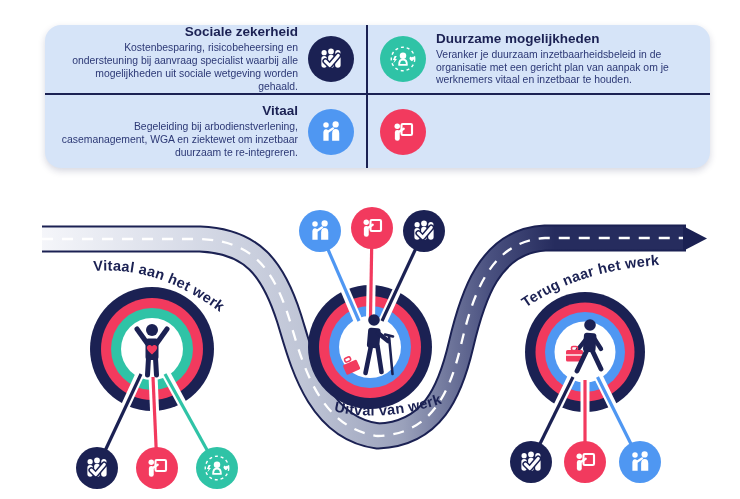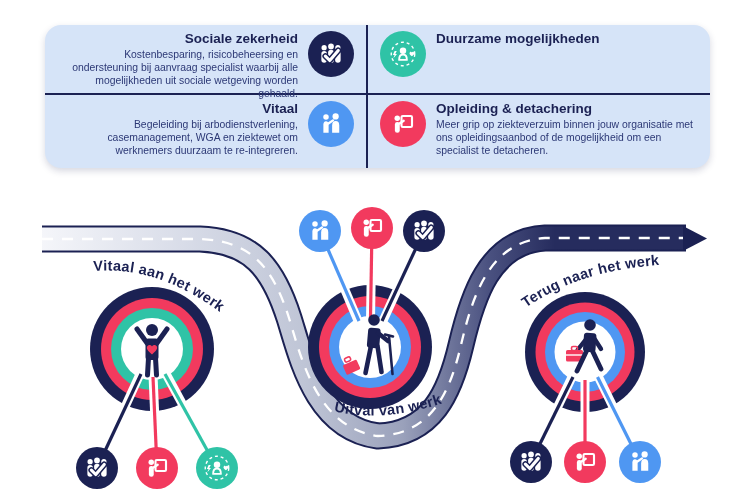--- a/index.html
+++ b/index.html
@@ -3,21 +3,21 @@
 <meta charset="utf-8">
 <style>
   html,body{margin:0;padding:0;background:#ffffff;}
   .stage{position:relative;width:740px;height:499px;background:#ffffff;overflow:hidden;
          font-family:"Liberation Sans",sans-serif;}
   
   .panel{position:absolute;left:45px;top:25px;width:665px;height:143px;
          background:#d6e4f8;border-radius:16px;
          box-shadow:0 3px 7px rgba(27,33,83,.18);
          display:grid;grid-template-columns:323px 1fr;grid-template-rows:70px 1fr;}
-  .quad{display:flex;align-items:flex-start;gap:10px;padding:6px 12px;box-sizing:border-box;min-width:0;}
+  .quad{display:flex;align-items:center;gap:10px;padding:6px 12px;box-sizing:border-box;min-width:0;}
   .quad.bl{border-bottom:2px solid #1b2153;}
   .quad.br{border-right:2px solid #1b2153;}
   .quad .txt{flex:1;min-width:0;}
   .quad.right-align .txt{text-align:right;}
   .quad .title{font-size:13.5px;font-weight:bold;color:#1b2153;line-height:1.25;}
   .quad .desc{font-size:10.4px;color:#2c3875;line-height:1.24;margin-top:1px;}
   .badge{flex:0 0 46px;width:46px;height:46px;border-radius:50%;
          display:flex;align-items:center;justify-content:center;}
   .badge svg{display:block;}
   .bg-navy{background:#1b2153;} .bg-teal{background:#2fc3a6;}
@@ -240,41 +240,38 @@
     </div>
 
     <div class="quad bl">
       <div class="badge bg-teal">
         <svg width="30" height="30" viewBox="0 0 24 24">
             <use href="#icon-vitality"></use>
           </svg>
       </div>
       <div class="txt">
         <div class="title">Duurzame mogelijkheden</div>
+        <div class="desc">Veranker je duurzaam inzetbaarheidsbeleid in de organisatie met een gericht plan van aanpak om je werknemers vitaal en inzetbaar te houden.</div>
       </div>
     </div>
 
     <div class="quad br right-align">
       <div class="txt">
         <div class="title">Vitaal</div>
-        <div class="desc">Begeleiding bij arbodienstverlening, casemanagement, WGA en ziektewet om werknemers duurzaam te re-integreren.</div>
+        <div class="desc">Begeleiding bij arbodienstverlening, casemanagement, WGA en ziektewet om inzetbaar duurzaam te re-integreren.</div>
       </div>
       <div class="badge bg-blue">
         <svg width="30" height="30" viewBox="0 0 24 24">
             <use href="#icon-care"></use>
           </svg>
       </div>
     </div>
 
     <div class="quad">
       <div class="badge bg-pink">
         <svg width="30" height="30" viewBox="0 0 24 24">
             <use href="#icon-training"></use>
           </svg>
       </div>
-      <div class="txt">
-        <div class="title">Opleiding &amp; detachering</div>
-        <div class="desc">Meer grip op ziekteverzuim binnen jouw organisatie met ons opleidingsaanbod of de mogelijkheid om een specialist te detacheren.</div>
-      </div>
     </div>
 
   </div>
 </div>
 
 </body></html>

